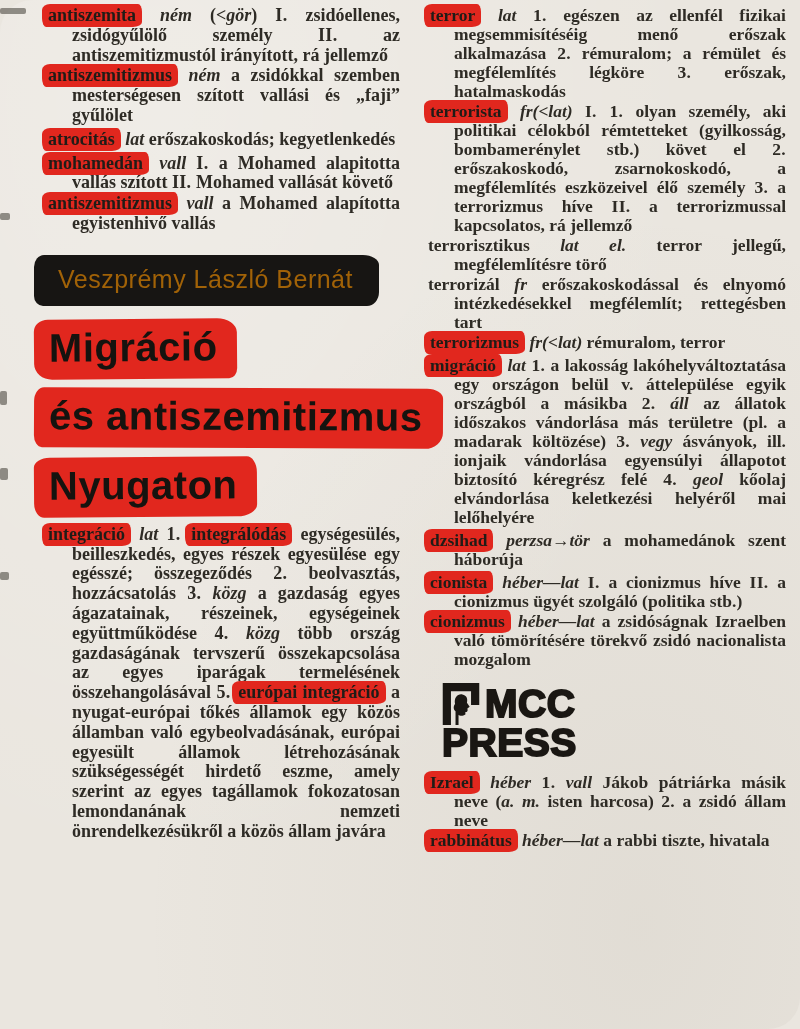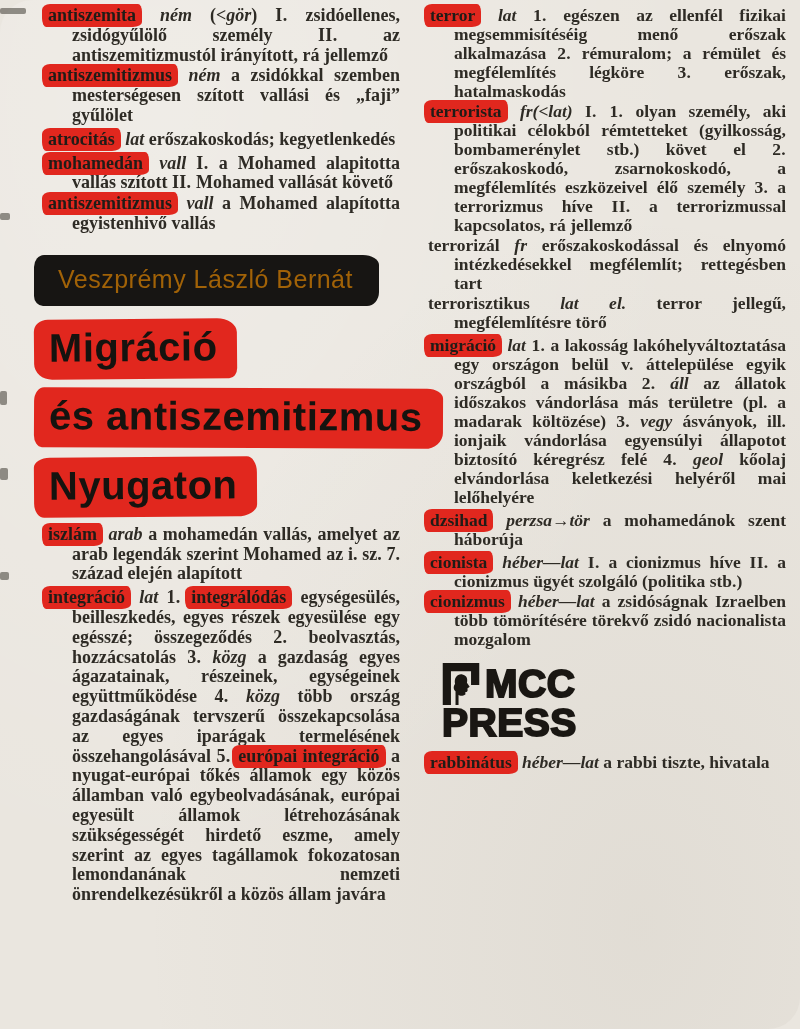--- a/index.html
+++ b/index.html
@@ -105,48 +105,49 @@
       <span>Veszprémy László Bernát</span>
     </div>
 
     <div class="book-title">
       <span class="title-line"><span class="band">Migráció</span></span>
       <span class="title-line"><span class="band">és antiszemitizmus</span></span>
       <span class="title-line"><span class="band">Nyugaton</span></span>
     </div>
 
     <div>
-        <p class="entry"><span class="hw">iszlám</span><span class="it"> arab </span><span>a mohamedán vallás, amelyet az arab legendák szerint Mohamed az i. sz. 7. század elején alapított</span></p>
         <p class="entry gap"><span class="hw">integráció</span><span class="it"> lat </span><span class="b">1. </span><span class="hw">integrálódás</span><span> egységesülés, beilleszkedés, egyes részek egyesülése egy egésszé; összegeződés </span><span class="b">2.</span><span> beolvasztás, hozzácsatolás </span><span class="b">3.</span><span class="it"> közg </span><span>a gazdaság egyes ágazatainak, részeinek, egységeinek együttműködése </span><span class="b">4.</span><span class="it"> közg </span><span>több ország gazdaságának tervszerű összekapcsolása az egyes iparágak termelésének összehangolásával </span><span class="b">5. </span><span class="hw">európai integráció</span><span> a nyugat-európai tőkés államok egy közös államban való egybeolvadásának, európai egyesült államok létrehozásának szükségességét hirdető eszme, amely szerint az egyes tagállamok fokozatosan lemondanának nemzeti önrendelkezésükről a közös állam javára</span></p>
       </div>
   </div>
 
   <div class="col" id="col-right">
     <div>
         <p class="entry"><span class="hw">terror</span><span class="it"> lat </span><span class="b">1.</span><span> egészen az ellenfél fizikai megsemmisítéséig menő erőszak alkalmazása </span><span class="b">2.</span><span> rémuralom; a rémület és megfélemlítés légköre </span><span class="b">3.</span><span> erőszak, hatalmaskodás</span></p>
         <p class="entry"><span class="hw">terrorista</span><span class="it"> fr(&lt;lat) </span><span class="b">I. 1.</span><span> olyan személy, aki politikai célokból rémtetteket (gyilkosság, bombamerénylet stb.) követ el </span><span class="b">2.</span><span> erőszakoskodó, zsarnokoskodó, a megfélemlítés eszközeivel élő személy </span><span class="b">3.</span><span> a terrorizmus híve </span><span class="b">II.</span><span> a terrorizmussal kapcsolatos, rá jellemző</span></p>
+        <p class="entry"><span class="hwp">terrorisztikus</span><span class="it"> lat el. </span><span>terror jellegű, megfélemlítésre törő</span></p>
         <p class="entry"><span class="hwp">terrorizál</span><span class="it"> fr </span><span>erőszakoskodással és elnyomó intézkedésekkel megfélemlít; rettegésben tart</span></p>
-        <p class="entry"><span class="hwp">terrorisztikus</span><span class="it"> lat el. </span><span>terror jellegű, megfélemlítésre törő</span></p>
+        <p class="entry"><span class="hw">terrorizmus</span><span class="it"> fr(&lt;lat) </span><span>rémuralom, terror</span></p>
         <p class="entry gap"><span class="hw">migráció</span><span class="it"> lat </span><span class="b">1.</span><span> a lakosság lakóhelyváltoztatása egy országon belül v. áttelepülése egyik országból a másikba </span><span class="b">2.</span><span class="it"> áll </span><span>az állatok időszakos vándorlása más területre (pl. a madarak költözése) </span><span class="b">3.</span><span class="it"> vegy </span><span>ásványok, ill. ionjaik vándorlása egyensúlyi állapotot biztosító kéregrész felé </span><span class="b">4.</span><span class="it"> geol </span><span>kőolaj elvándorlása keletkezési helyéről mai lelőhelyére</span></p>
         <p class="entry gap"><span class="hw">dzsihad</span><span class="it"> perzsa</span><span>→</span><span class="it">tör </span><span>a mohamedánok szent háborúja</span></p>
         <p class="entry gap"><span class="hw">cionista</span><span class="it"> héber—lat </span><span class="b">I.</span><span> a cionizmus híve </span><span class="b">II.</span><span> a cionizmus ügyét szolgáló (politika stb.)</span></p>
-        <p class="entry"><span class="hw">cionizmus</span><span class="it"> héber—lat </span><span>a zsidóságnak Izraelben több tömörítésére törekvő zsidó nacionalista mozgalom</span></p>
+        <p class="entry"><span class="hw">cionizmus</span><span class="it"> héber—lat </span><span>a zsidóságnak Izraelben való tömörítésére törekvő zsidó nacionalista mozgalom</span></p>
       </div>
 
     <div class="press-logo">
       <div class="press-row">
         <span class="press-icon">
           <svg viewBox="0 0 40 46" width="38" height="42" aria-hidden="true">
             <path fill="#1a1713" d="M0,0 H40 V24 H31 V9 H9 V46 H0 Z"></path>
             <path fill="#1a1713" d="M14,46 V31 C11.5,29 11.5,25 13.5,23 C12,16 16.5,11.5 21.5,12.5 C26.5,13.5 27.5,17.5 26.5,21.5 L29.5,26 L27,27.8 C28,30.8 26.3,32 24.8,31.8 L24.8,34.5 C22,36.5 18.5,36.3 17.3,34.8 L17.3,46 Z"></path>
           </svg>
         </span>
         <span class="press-word">MCC</span>
       </div>
       <div class="press-word">PRESS</div>
     </div>
 
     <div>
+        <p class="entry"><span class="hw">Izrael</span><span class="it"> héber </span><span class="b">1.</span><span class="it"> vall </span><span>Jákob pátriárka másik neve (</span><span class="it">a. m.</span><span> isten harcosa) </span><span class="b">2.</span><span> a zsidó állam neve</span></p>
         <p class="entry"><span class="hw">rabbinátus</span><span class="it"> héber—lat </span><span>a rabbi tiszte, hivatala</span></p>
       </div>
   </div>
 
 </div>
 
 </body></html>

